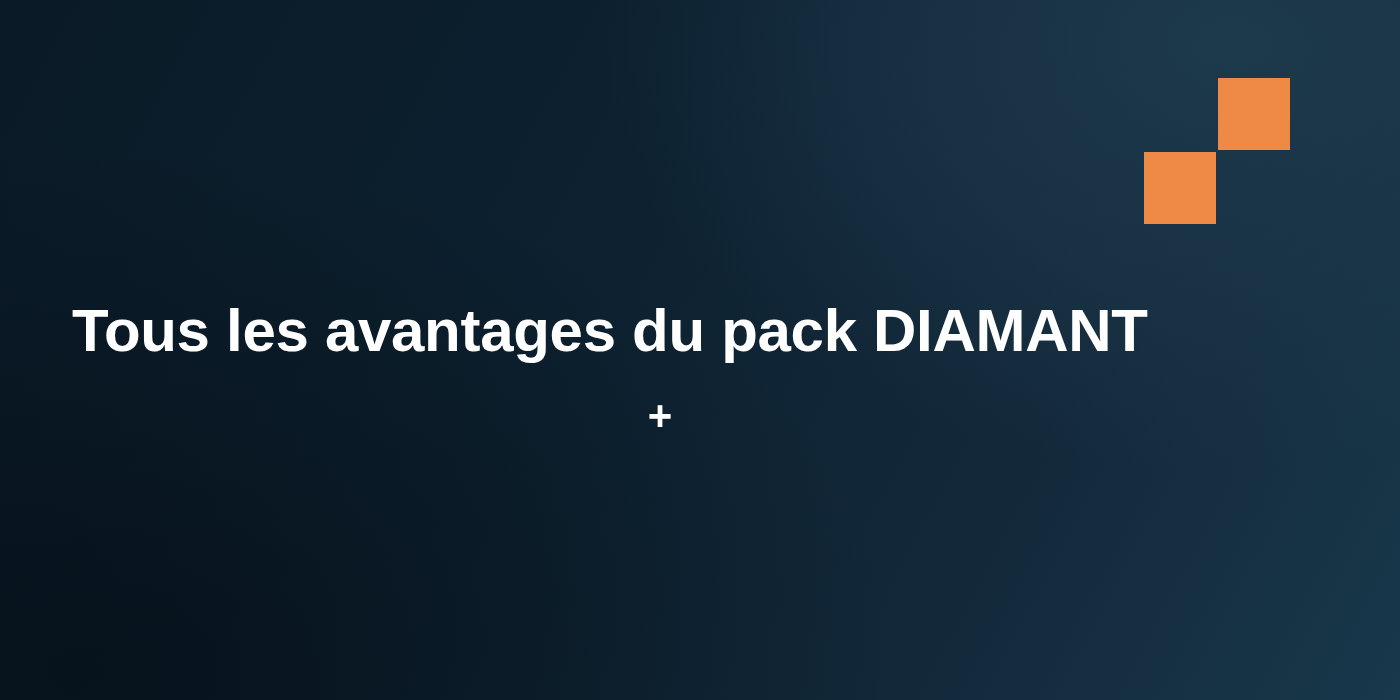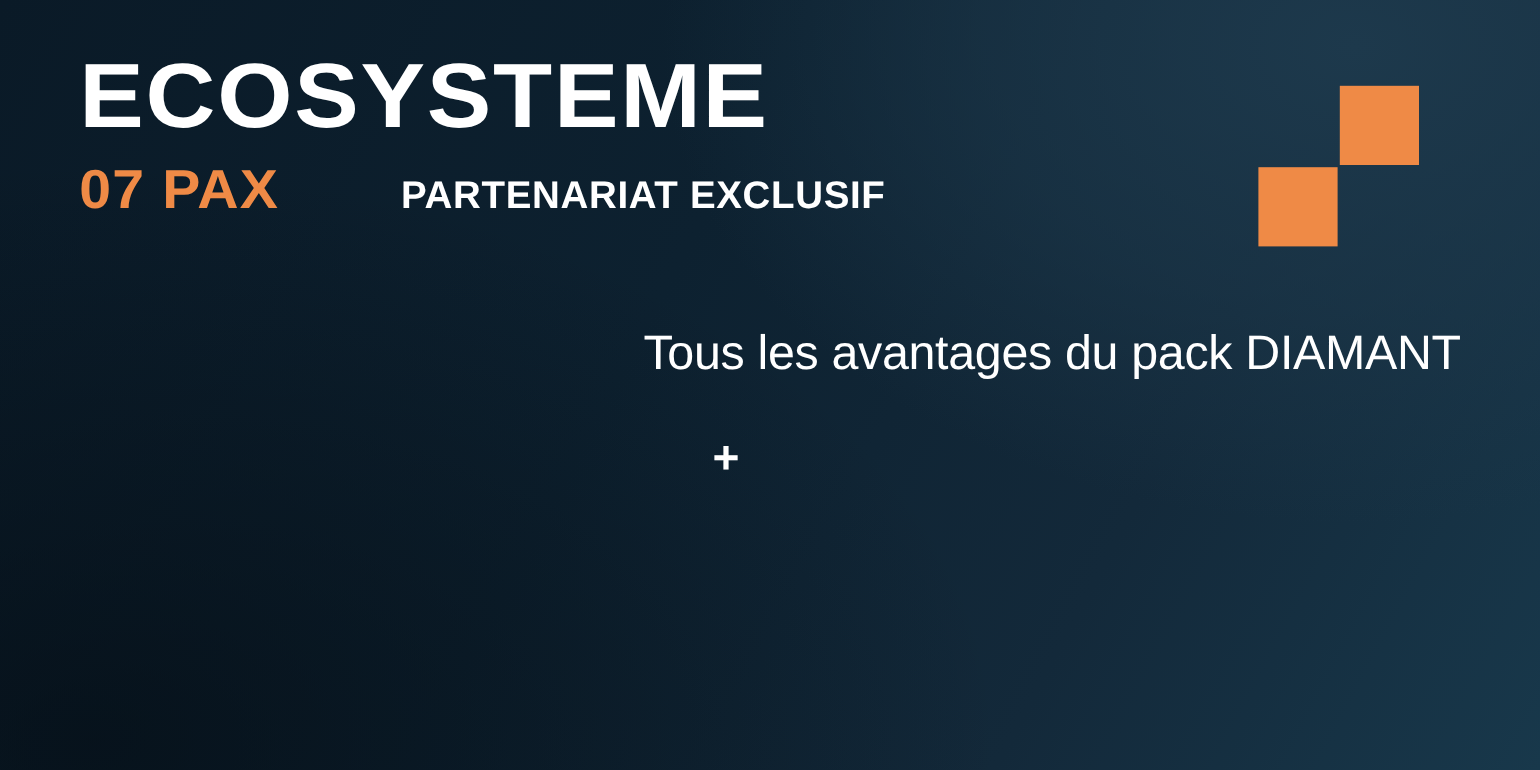--- a/index.html
+++ b/index.html
@@ -98,26 +98,25 @@
   }
   .sq-tr { top: 0; left: 74px; }
   .sq-bl { top: 74px; left: 0; }
 
   
   .headline {
     position: absolute;
     left: 72px;
     top: 296px;
     width: 1256px;
-    font-size: 44px;
-    font-weight: normal;
+    font-size: 60px;
+    font-weight: bold;
     color: #ffffff;
     letter-spacing: -0.3px;
     white-space: nowrap;
-    text-align: right;
   }
 
   .plus {
     position: absolute;
     left: 0;
     top: 392px;
     width: 1320px;
     text-align: center;
     font-size: 42px;
     font-weight: bold;
@@ -154,27 +153,20 @@
     position: relative;
     top: -8px;
   }
 </style>
 </head>
 <body>
 
 <div class="slide">
   <div class="content">
 
-    <div class="header">
-      <div class="eco-title">ECOSYSTEME</div>
-      <div class="subline">
-        <span class="pax">07 PAX</span>
-        <span class="partnership">PARTENARIAT EXCLUSIF</span>
-      </div>
-    </div>
 
     <div class="squares">
       <div class="sq sq-tr"></div>
       <div class="sq sq-bl"></div>
     </div>
 
     <div class="headline">Tous les avantages du pack DIAMANT</div>
 
     <div class="plus">+</div>
 

